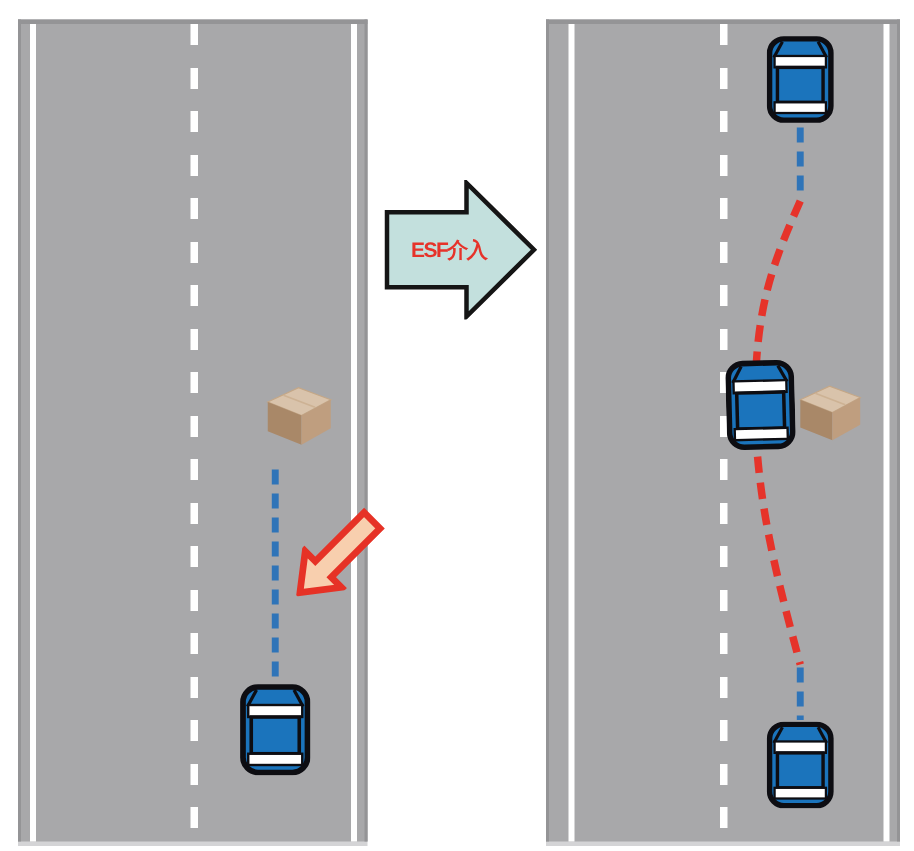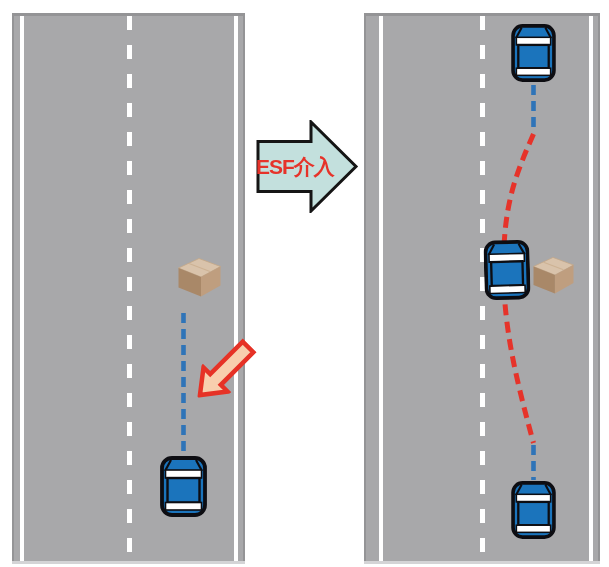--- a/index.html
+++ b/index.html
@@ -59,22 +59,22 @@
   .warn { transform: rotate(-45deg); }
 
   .esf {
     position: absolute; left: 256px; top: 120px;
     width: 103px; height: 93px; z-index: 6;
   }
   .esf svg { display: block; width: 100%; height: 100%; }
   .esf-label {
     position: absolute; left: 0; top: 0; right: 0; bottom: 0;
     display: flex; align-items: center; justify-content: flex-start;
-    padding-left: 0;
-    font-size: 21px; font-weight: bold; letter-spacing: -1px;
+    padding-left: 18px;
+    font-size: 14px; font-weight: bold; letter-spacing: -1px;
     color: var(--esf-text); white-space: nowrap;
   }
 </style>
 </head>
 <body>
 
 <div class="stage">
 
   <div class="road road-before">
     <div class="lane solid l"></div>

